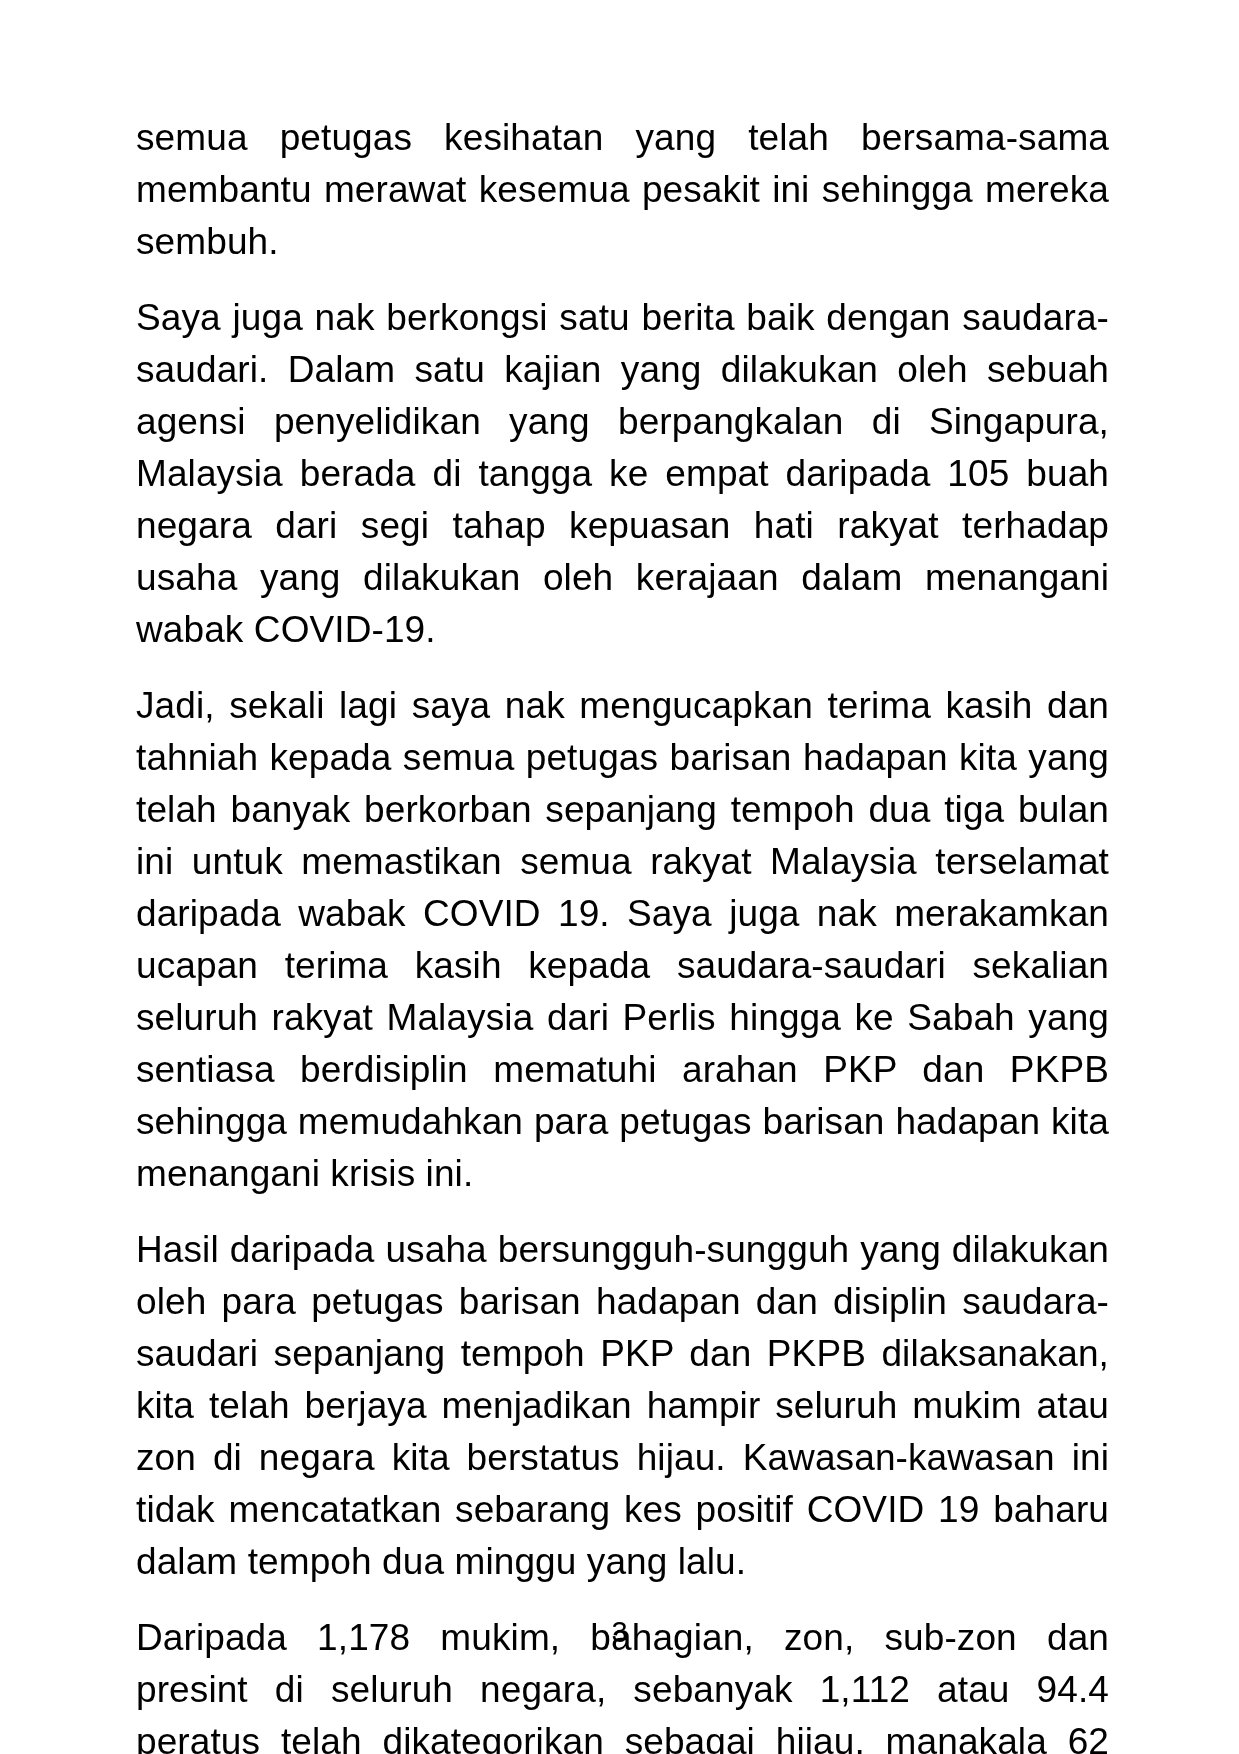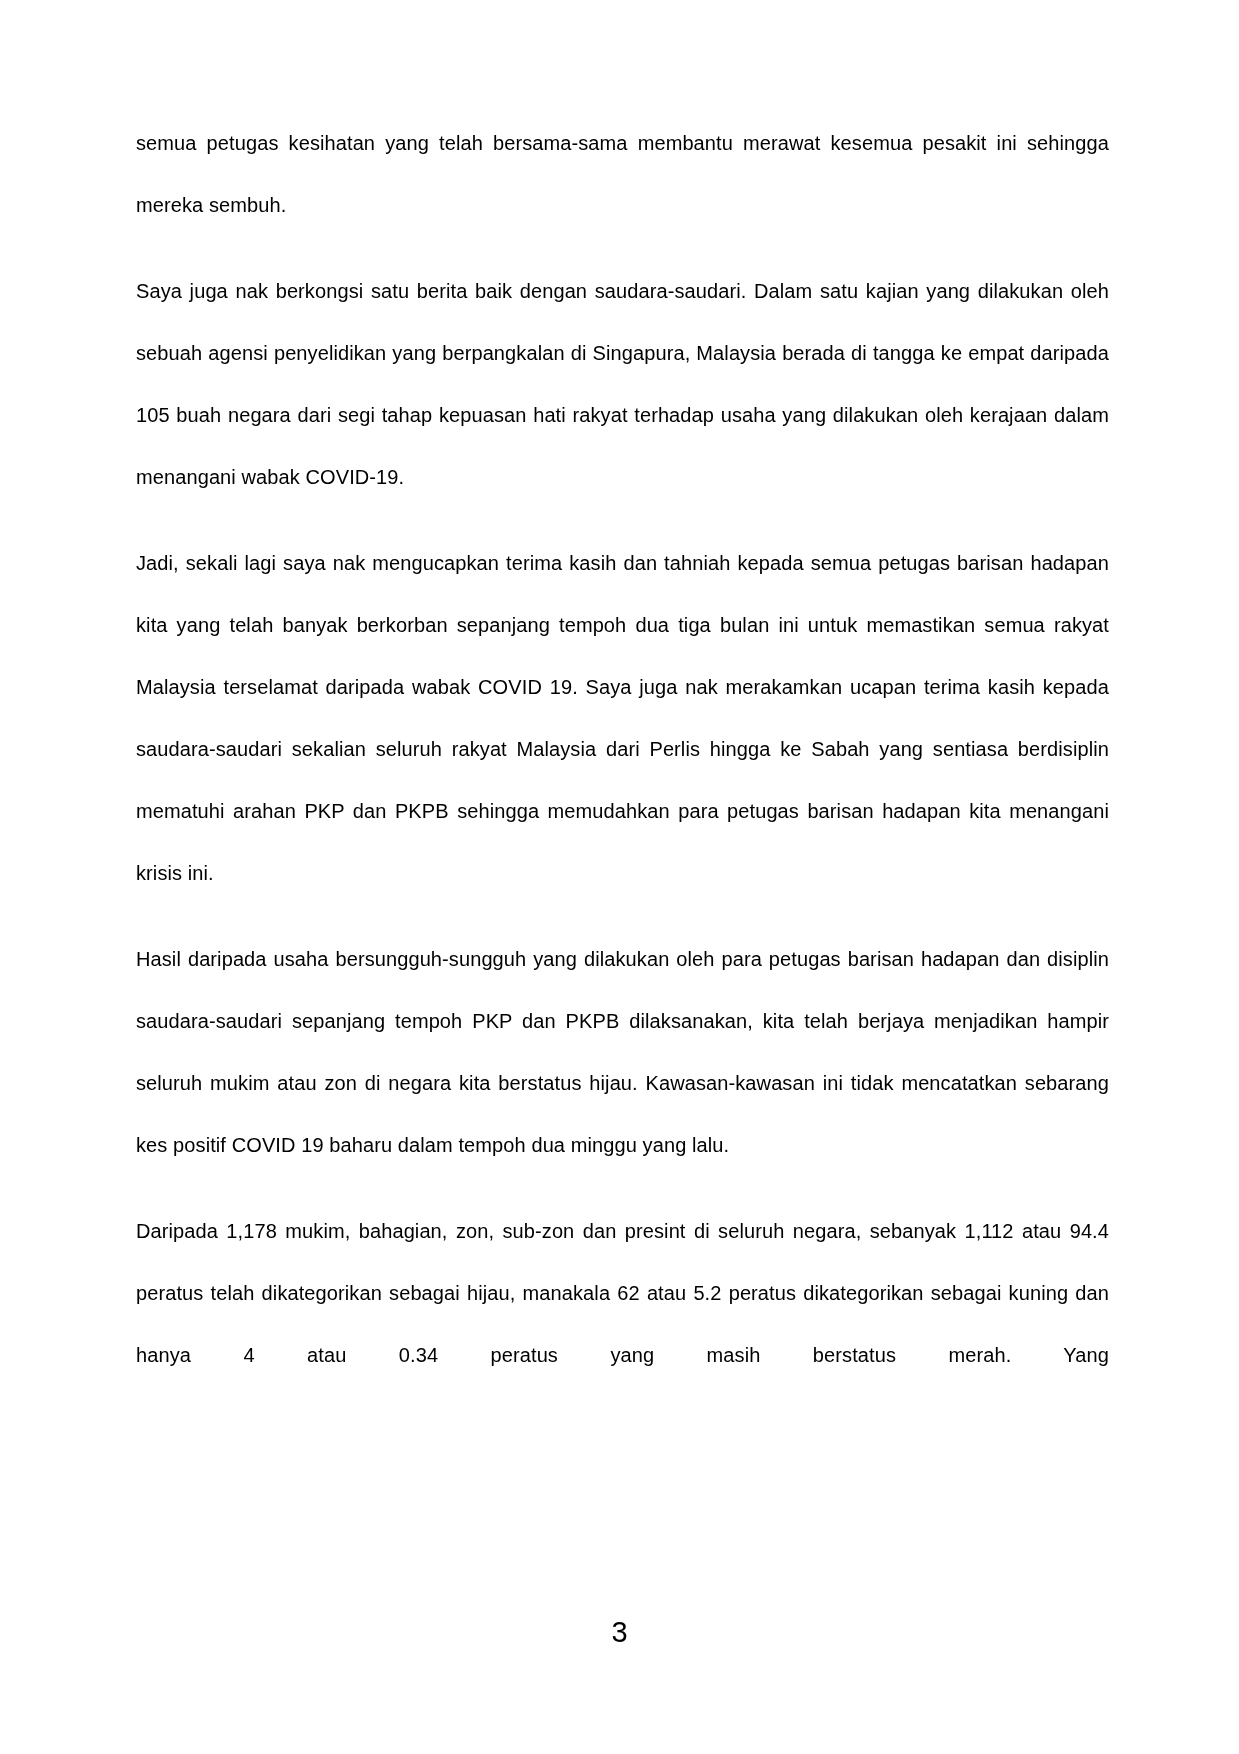--- a/index.html
+++ b/index.html
@@ -19,22 +19,22 @@
     }
 
     .content {
       position: absolute;
       left: 136px;
       top: 112px;
       width: 973px;
     }
 
     .content p {
-      font-size: 20px;
-      line-height: 62px;
+      font-size: 37px;
+      line-height: 52px;
       text-align: justify;
       color: #000000;
       margin-bottom: 24px;
       letter-spacing: 0.1px;
     }
 
     
     .content p.continued {
       text-align-last: justify;
       margin-bottom: 0;

